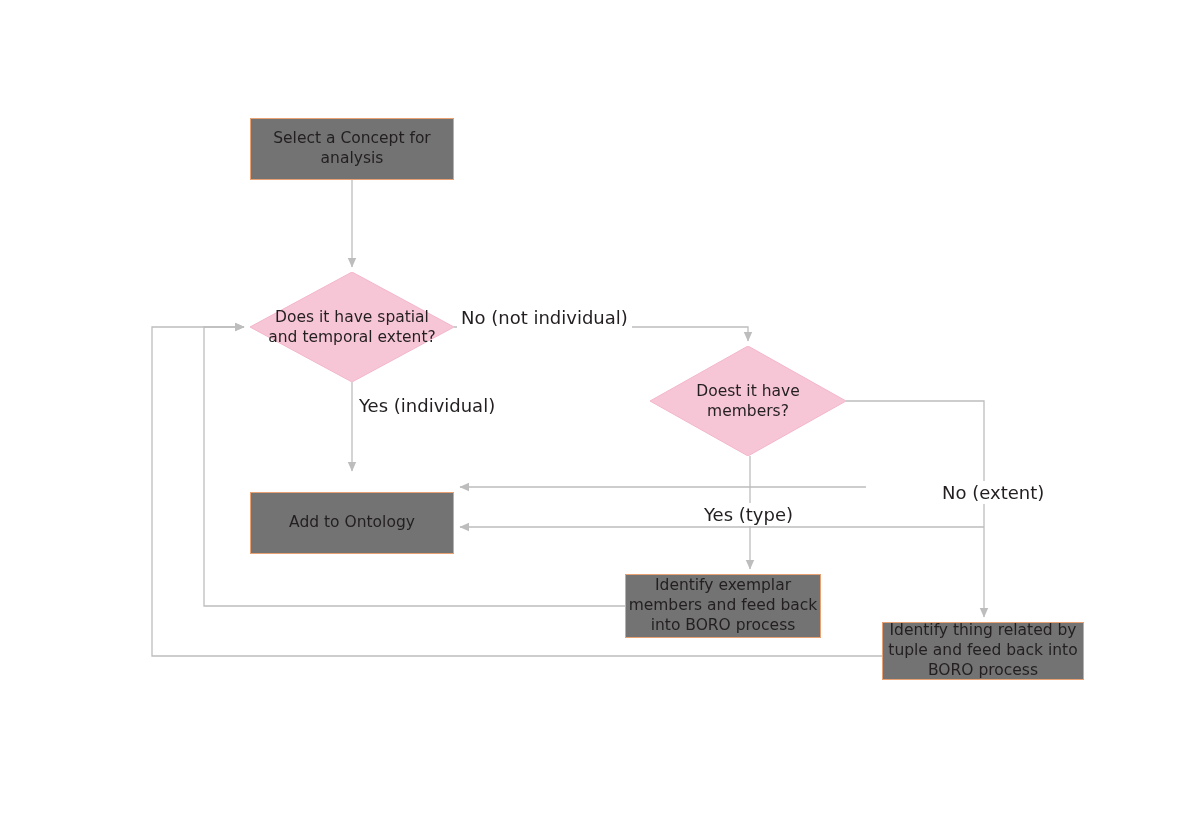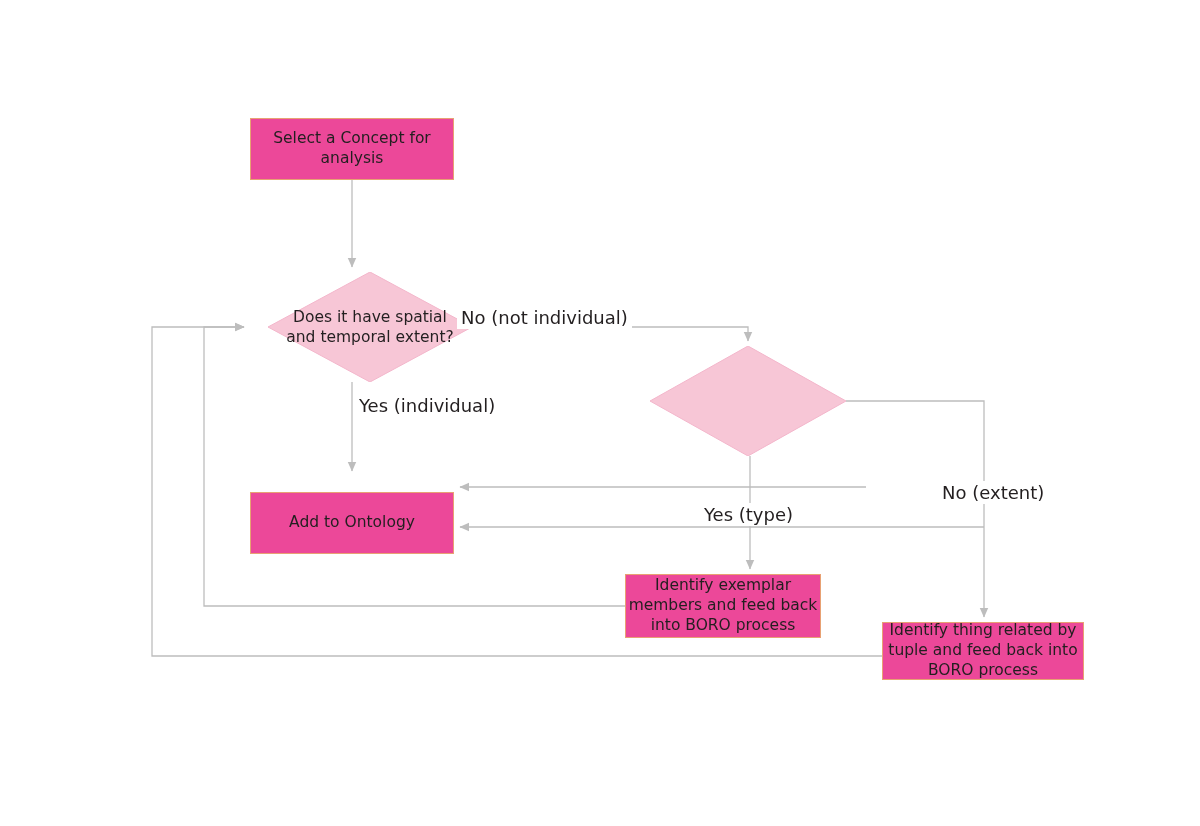--- a/index.html
+++ b/index.html
@@ -30,21 +30,21 @@
     position: absolute;
     box-sizing: border-box;
     display: flex;
     align-items: center;
     justify-content: center;
     text-align: center;
     color: #231f20;
     line-height: 1.28;
   }
   .node-process {
-    background: #ec4899;
+    background: #737373;
     border: 1px solid #e8a173;
     font-size: 15.5px;
   }
   .node-decision-wrap {
     position: absolute;
     display: flex;
     align-items: center;
     justify-content: center;
   }
   .node-decision-wrap svg.dia {
@@ -101,31 +101,32 @@
 
       <path d="M882,656 L152,656 L152,327 L244,327" marker-end="url(#ah)"></path>
 
     </g>
   </svg>
 
   <div class="node node-process" style="left:250px; top:118px; width:204px; height:62px;">
     <span>Select a Concept for analysis</span>
   </div>
 
-  <div class="node-decision-wrap" style="left:268px; top:272px; width:204px; height:110px;">
+  <div class="node-decision-wrap" style="left:250px; top:272px; width:204px; height:110px;">
     <svg class="dia" width="204" height="110" viewBox="0 0 204 110" xmlns="http://www.w3.org/2000/svg">
       <polygon points="102,0 204,55 102,110 0,55" fill="#f7c6d6" stroke="#f3b6cb" stroke-width="1"></polygon>
     </svg>
     <span class="node-decision-label">Does it have spatial and temporal extent?</span>
   </div>
 
   <div class="node-decision-wrap" style="left:650px; top:346px; width:196px; height:110px;">
     <svg class="dia" width="196" height="110" viewBox="0 0 196 110" xmlns="http://www.w3.org/2000/svg">
       <polygon points="98,0 196,55 98,110 0,55" fill="#f7c6d6" stroke="#f3b6cb" stroke-width="1"></polygon>
     </svg>
+    <span class="node-decision-label">Doest it have members?</span>
   </div>
 
   <div class="node node-process" style="left:250px; top:492px; width:204px; height:62px;">
     <span>Add to Ontology</span>
   </div>
 
   <div class="node node-process" style="left:625px; top:574px; width:196px; height:64px;">
     <span>Identify exemplar members and feed back into BORO process</span>
   </div>
 

